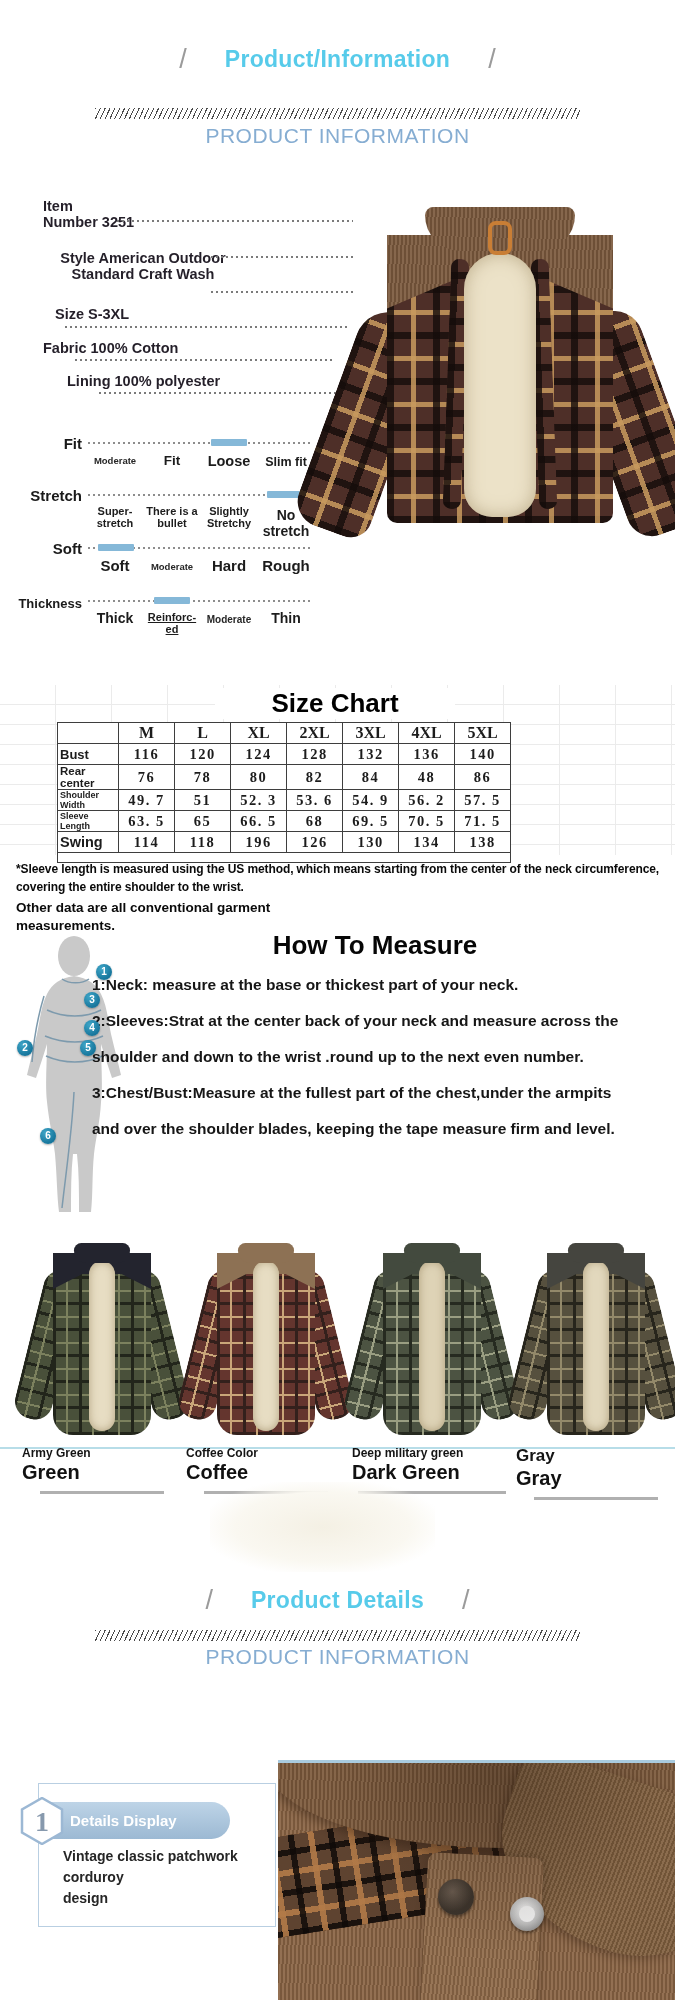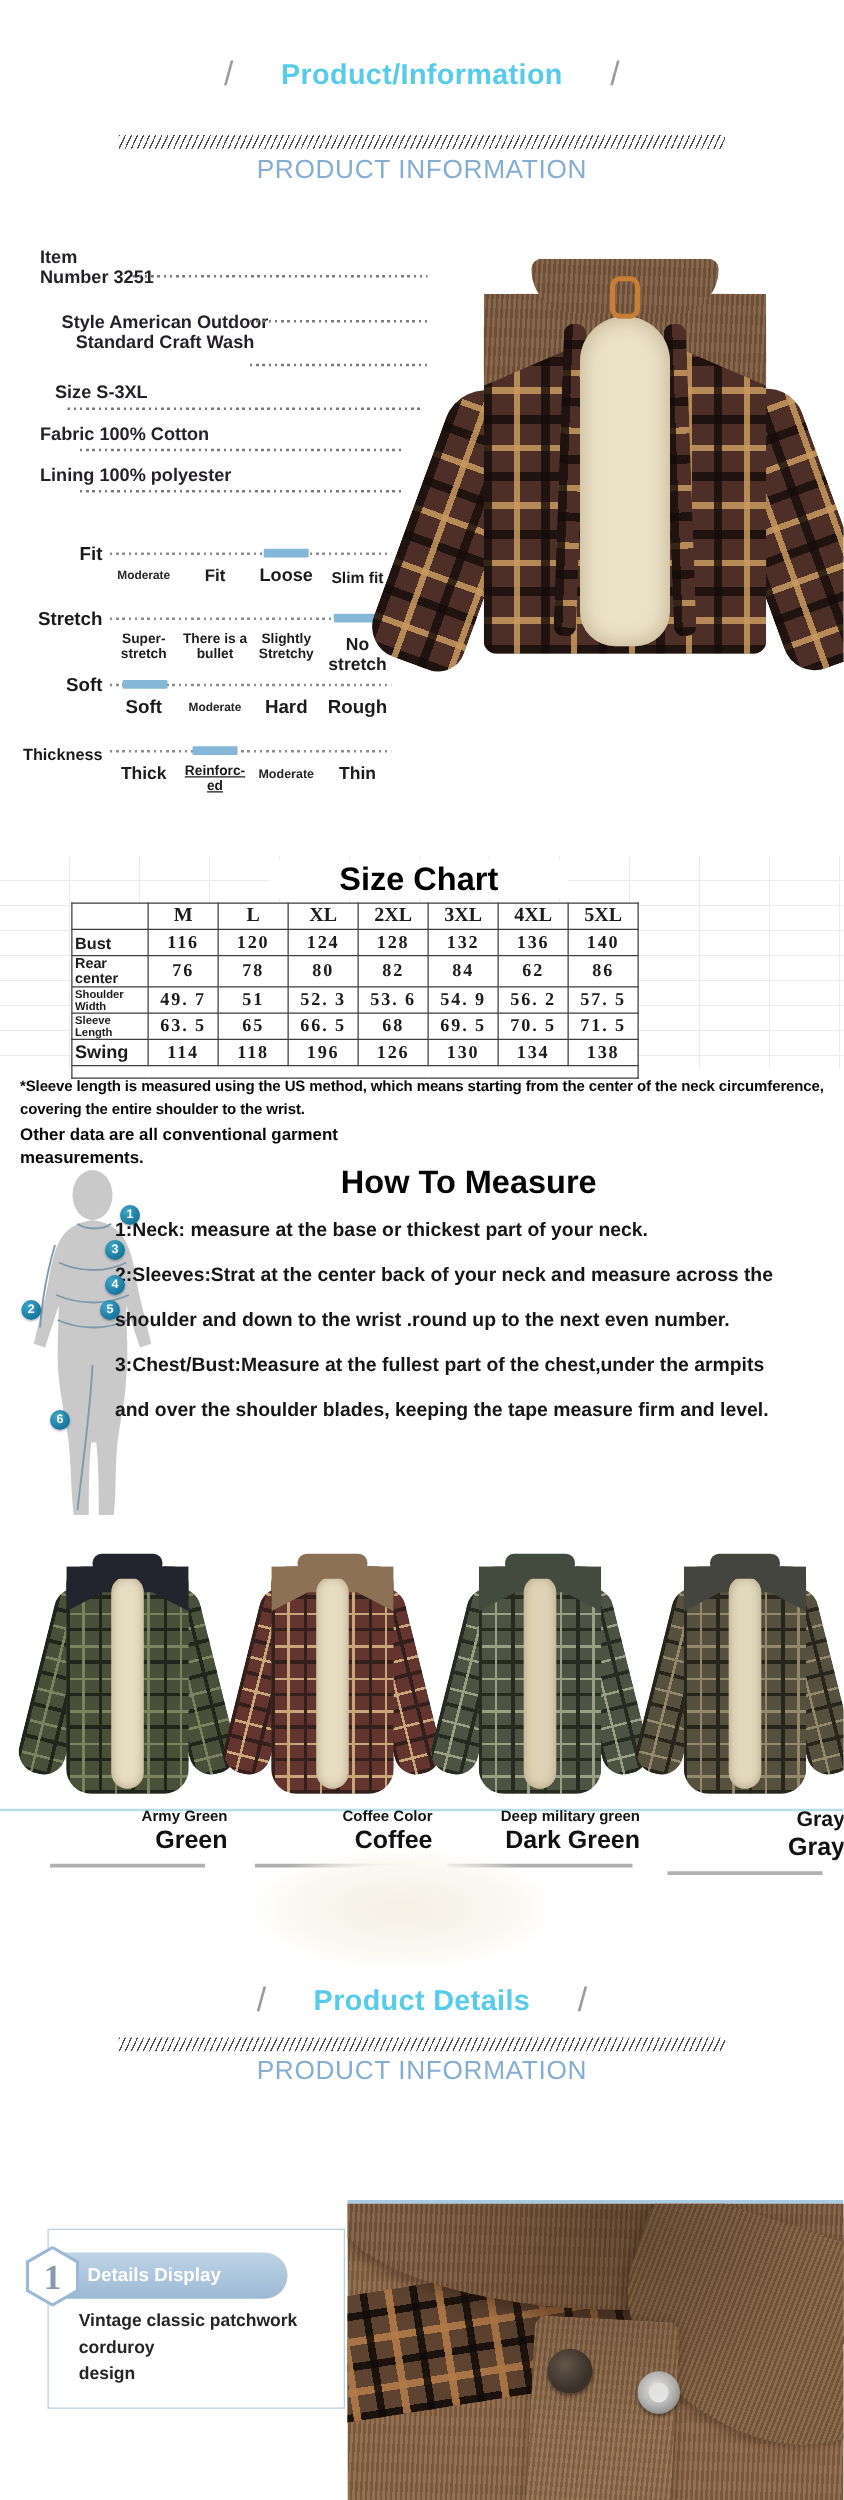--- a/index.html
+++ b/index.html
@@ -10,32 +10,32 @@
   .hdr{position:absolute;left:0;width:675px;display:flex;justify-content:center;align-items:center;gap:38px;}
   .hdr .slash{color:#9b9b9b;font-size:27px;font-weight:300;}
   .hdr .hdr-title{color:#57cbea;font-size:23px;font-weight:bold;letter-spacing:0.3px;}
   .hatch{position:absolute;left:95px;width:485px;height:11px;
          background:repeating-linear-gradient(115deg,#4b4b4b 0,#4b4b4b 1px,transparent 1px,transparent 4.4px);}
   .subheader{position:absolute;left:0;width:675px;text-align:center;color:#86add2;
              font-size:21px;letter-spacing:0.5px;}
 
   
   .specs{position:absolute;left:28px;top:198px;width:300px;height:210px;}
-  .spec-item{position:absolute;left:4px;width:300px;}
+  .spec-item{position:absolute;left:15px;width:300px;}
   .spec-text{font-size:14.5px;font-weight:bold;color:#241f29;line-height:16px;white-space:pre-line;}
   .leader{position:absolute;height:2px;
           background:repeating-linear-gradient(90deg,#7a7a7a 0,#7a7a7a 2px,transparent 2px,transparent 5px);}
   .leader2{display:none;}
   .sp0{top:0;}   .sp0 .leader1{left:74px;top:22px;width:236px;}
   .sp1{top:52px;}.sp1 .spec-text{text-align:center;width:200px;}
                  .sp1 .leader1{left:168px;top:6px;width:142px;}
                  .sp1 .leader2{display:block;left:168px;top:41px;width:142px;}
   .sp2{top:108px;margin-left:12px;}.sp2 .leader1{left:10px;top:20px;width:282px;}
   .sp3{top:142px;}.sp3 .leader1{left:32px;top:19px;width:260px;}
-  .sp4{top:175px;}.sp4 .leader1{left:32px;top:19px;width:260px;}
+  .sp4{top:175px;margin-left:24px;}.sp4 .leader1{left:32px;top:19px;width:260px;}
 
   
   .attr-row{position:absolute;left:0;width:345px;height:52px;}
   .r0{top:432px;} .r1{top:484px;} .r2{top:537px;} .r3{top:590px;}
   .attr-label{position:absolute;left:12px;top:3px;width:70px;text-align:right;font-weight:bold;font-size:15px;color:#1a1a1a;}
   .r3 .attr-label{font-size:13px;top:6px;}
   .attr-track{position:absolute;left:88px;top:10px;width:225px;height:2px;
          background:repeating-linear-gradient(90deg,#8d8d8d 0,#8d8d8d 2px,transparent 2px,transparent 5px);}
   .attr-bar{position:absolute;top:-3px;width:36px;height:7px;background:#85b8d8;transform:translateX(-50%);border-radius:1px;}
   .attr-options{position:absolute;left:88px;top:21px;width:225px;display:grid;grid-template-columns:repeat(4,1fr);column-gap:3px;text-align:center;align-items:start;}
@@ -101,21 +101,21 @@
   .figure svg{position:absolute;left:0;top:0;}
   .marker{position:absolute;width:16px;height:16px;border-radius:50%;z-index:2;
           background:radial-gradient(circle at 35% 30%,#3fa6c8,#17769c 70%);
           color:#fff;font-size:10px;font-weight:bold;text-align:center;line-height:16px;
           box-shadow:0 1px 2px rgba(0,0,0,.3);}
   .m0{left:82px;top:32px;} .m1{left:70px;top:60px;} .m2{left:70px;top:88px;}
   .m3{left:66px;top:108px;} .m4{left:3px;top:108px;} .m5{left:26px;top:196px;}
 
   
   .cw-line{position:absolute;left:0;top:1447px;width:675px;height:2px;background:#b7dde8;}
-  .colorway{position:absolute;top:1235px;width:160px;text-align:right;}
+  .colorway{position:absolute;top:1235px;width:160px;text-align:left;}
   .cw0{left:22px;} .cw1{left:186px;} .cw2{left:352px;} .cw3{left:516px;}
   .jk{position:relative;width:150px;height:205px;margin:0 auto;}
   .jk-plaid, .jk-body, .jk-sleeve{background-color:var(--base);background-image:
     repeating-linear-gradient(90deg,var(--dark) 0 3px,transparent 3px 13px,var(--accent) 13px 15px,transparent 15px 26px),
     repeating-linear-gradient(0deg,var(--dark) 0 3px,transparent 3px 13px,var(--accent) 13px 15px,transparent 15px 26px);}
   .jk-sleeve{position:absolute;width:38px;height:152px;border-radius:18px;z-index:1;}
   .jk-sleeve.l{left:2px;top:34px;transform:rotate(14deg);}
   .jk-sleeve.r{right:2px;top:34px;transform:rotate(-14deg);}
   .jk-body{position:absolute;left:26px;top:18px;width:98px;height:182px;border-radius:14px 14px 20px 20px;z-index:2;}
   .jk-yoke{position:absolute;left:26px;top:18px;width:98px;height:36px;background:var(--yoke);z-index:3;
@@ -291,21 +291,21 @@
             <td>136</td>
             <td>140</td>
           </tr>
           <tr class="size-row">
             <th class="rl rl1">Rear center</th>
             <td>76</td>
             <td>78</td>
             <td>80</td>
             <td>82</td>
             <td>84</td>
-            <td>62</td>
+            <td>48</td>
             <td>86</td>
           </tr>
           <tr class="size-row">
             <th class="rl rl2">Shoulder Width</th>
             <td>49. 7</td>
             <td>51</td>
             <td>52. 3</td>
             <td>53. 6</td>
             <td>54. 9</td>
             <td>56. 2</td>

